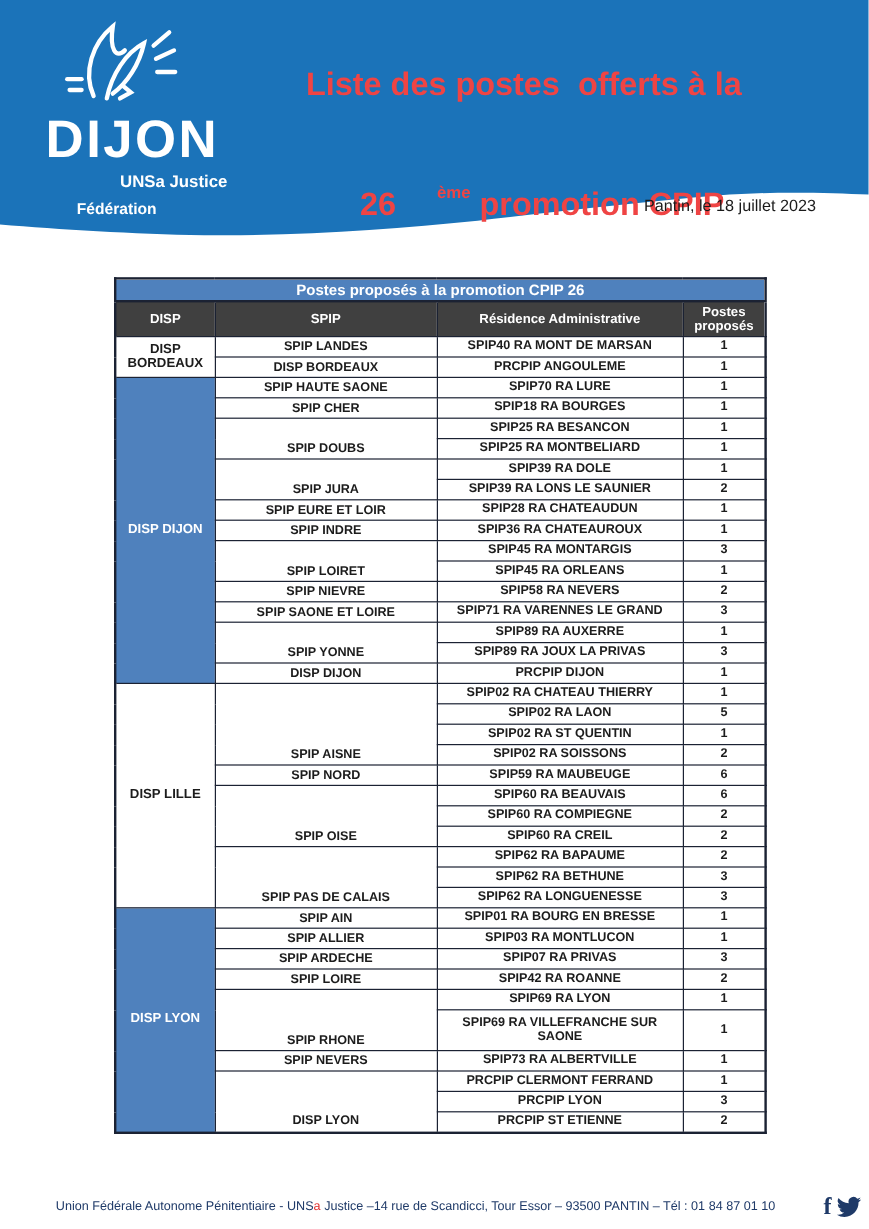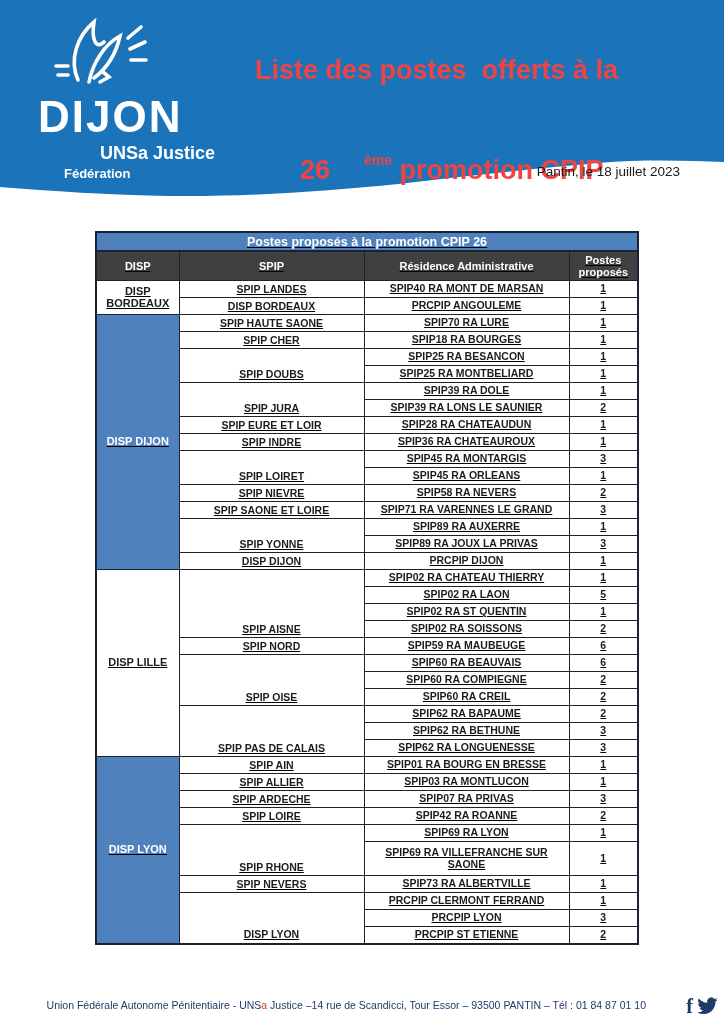--- a/index.html
+++ b/index.html
@@ -5,28 +5,28 @@
   * { margin:0; padding:0; box-sizing:border-box; }
   html,body { width:724px; height:1024px; background:#fff; font-family:"Liberation Sans", sans-serif; }
   .page { position:relative; width:724px; height:1024px; background:#fff; overflow:hidden; }
 
   
   .banner-svg { position:absolute; top:0; left:0; }
   .banner-content { position:absolute; top:0; left:0; width:724px; height:210px; }
   .logo-box { position:absolute; left:38px; top:14px; width:140px; }
   .logo-bird { position:absolute; left:6px; top:2px; }
   .logo-ufap { position:absolute; left:0px; top:78px; color:#fff; font-size:44px; font-weight:bold; letter-spacing:2px; }
-  .logo-unsa { position:absolute; left:62px; top:129px; color:#fff; font-size:18px; font-weight:bold; white-space:nowrap; }
+  .logo-unsa { position:absolute; left:62px; top:129px; color:#fff; font-size:14px; font-weight:bold; white-space:nowrap; }
   .federation { position:absolute; left:64px; top:166px; color:#fff; font-size:13px; font-weight:bold; }
   .title-block { position:absolute; left:255px; top:48px; width:410px; color:#ef4444; font-weight:bold; font-size:27px; line-height:45px; white-space:pre-wrap; }
   .title-block sup { font-size:14px; vertical-align:14px;margin-left:34px; }
   .date-line { position:absolute; top:164px; right:44px; color:#1a1a1a; font-size:13.5px; }
 
   
-  .table-wrap { position:absolute; left:95px; top:231px;text-decoration:underline; }
+  .table-wrap { position:absolute; left:95px; top:231px; }
   table { border-collapse:collapse; table-layout:fixed; width:542px; }
   col.c-disp { width:83px; } col.c-spip { width:185px; } col.c-ra { width:205px; } col.c-n { width:69px; }
   td, th { border:1px solid #1b2233; text-align:center; overflow:hidden; }
   table { border:2px solid #1b2233; }
   .t-title { background:#4f81bd; color:#fff; font-size:12.5px; font-weight:bold; height:19px; border-bottom:2px solid #1b2233; }
   .t-head th { background:#404040; color:#fff; font-size:11px; font-weight:bold; height:27px; line-height:12px; padding:2px; }
   tbody td { font-size:10.5px; font-weight:bold; color:#1c1c1c; height:17px; line-height:11.5px; padding:1px 3px; }
   tr.tall td { height:34px;text-align:center; }
   td.disp-cell { vertical-align:middle; font-size:11px; }
   td.disp-blue { background:#4f81bd; color:#fff; }

